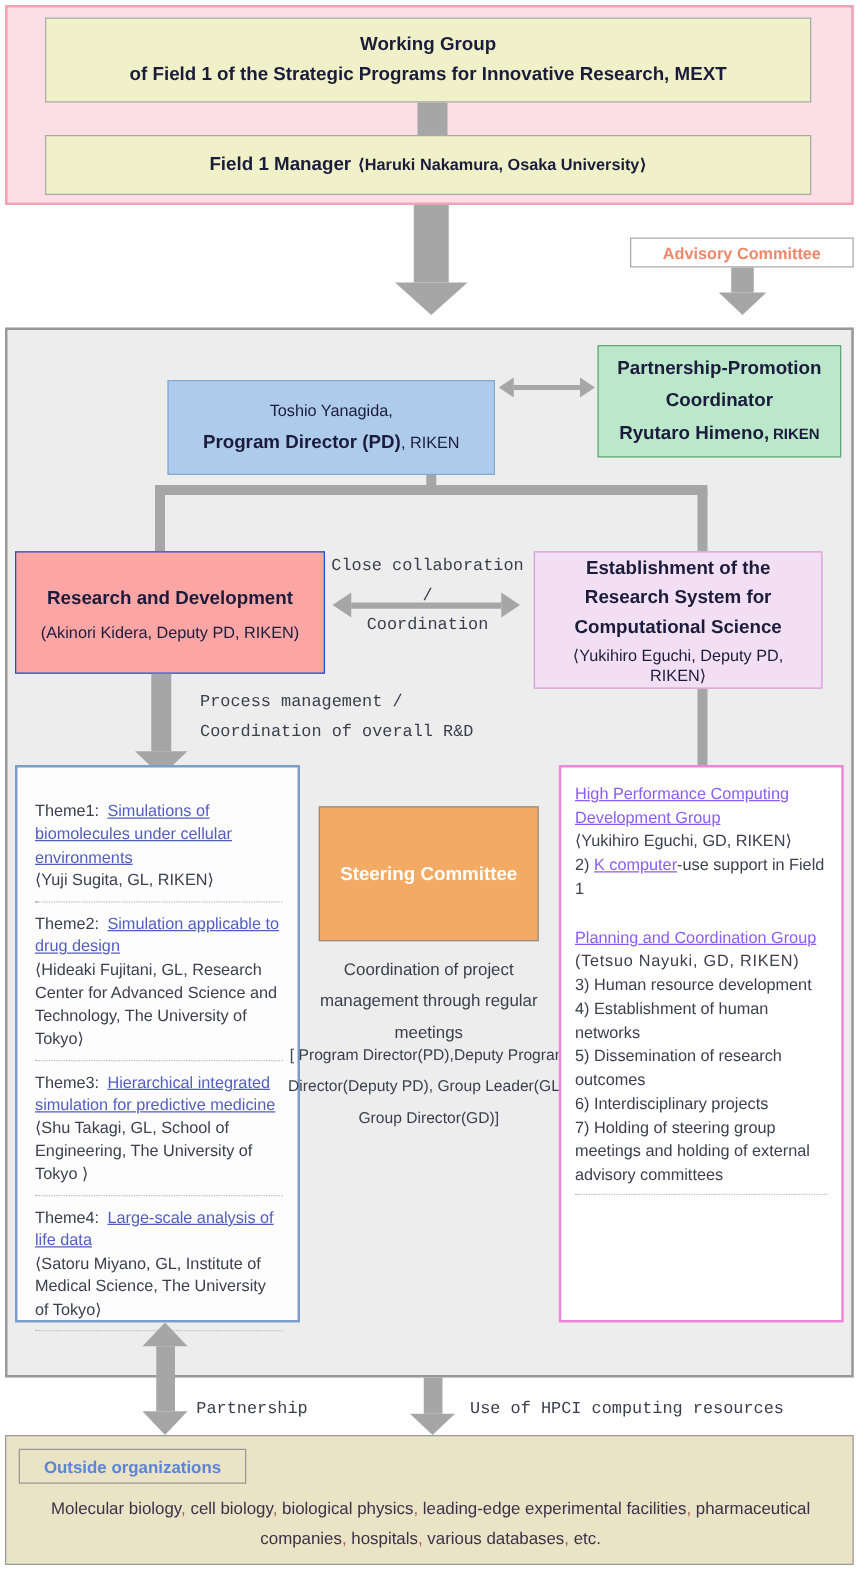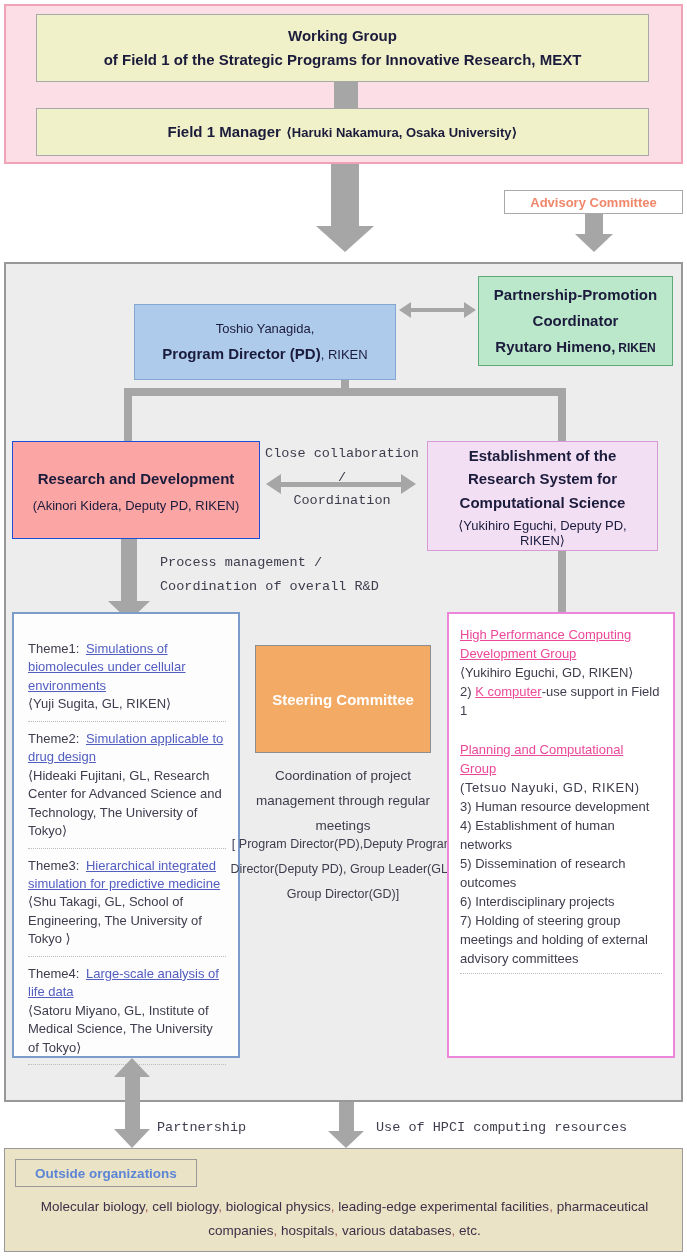--- a/index.html
+++ b/index.html
@@ -38,21 +38,21 @@
   .ppc-box .org{font-size:12px;margin-left:3px;}
   .rd-box{background:#fca5a5;border:1px solid #1d4ed8;}
   .rd-box .ttl,.est-box .ttl{font-weight:bold;font-size:15px;line-height:1.55;}
   .rd-box .det,.est-box .det{font-size:13px;margin-top:8px;}
   .est-box{background:#f3dff4;border:1px solid #d89ad6;padding:6px 10px;}
   .est-box .det{margin-top:4px;}
   .lbl{font-size:13.5px;color:#3d3d4d;line-height:1.75;font-family:Liberation Mono, monospace;}
   .themes-box{background:#fdfdfe;border:2px solid #7c9ccc;padding:26px 12px 8px 14px;font-size:13px;line-height:1.42;}
   .theme{border-bottom:1px dotted #bcbcbc;padding-bottom:7px;margin-bottom:8px;}
   .tlink{color:#525dc0;text-decoration:underline;}
-  .glink{color:#ec4899;text-decoration:underline;}
+  .glink{color:#8b5cf6;text-decoration:underline;}
   .steer-box{background:#f2aa65;border:1px solid #8e8e8e;font-weight:bold;font-size:15px;color:#fff;}
   .cap{font-size:13.5px;line-height:1.85;text-align:center;}
   .members{font-size:12.5px;line-height:2.0;text-align:center;}
   .hpc-box{background:#fff;border:2px solid #ed86da;padding:12px 11px;font-size:13px;line-height:1.46;}
   .hpc-gap{height:20px;}
   .enddiv{border-top:1px dotted #bcbcbc;margin-top:5px;}
   .tan-panel{background:#eae3c5;border:1px solid #999;}
   .oo-box{border:1px solid #999;font-weight:bold;font-size:13.5px;color:#5c85d6;}
   .desc{font-size:13.5px;line-height:1.8;text-align:center;color:#3e3048;}
   .desc .comma{color:#a85a62;}
@@ -167,21 +167,21 @@
     <span>Steering Committee</span>
   </div>
   <div class="abs cap" style="left:238px;top:764px;width:210px;">Coordination of project management through regular meetings</div>
   <div class="abs members" style="left:230px;top:832px;width:226px;">[ Program Director(PD),Deputy Program Director(Deputy PD), Group Leader(GL), Group Director(GD)]</div>
 
   <div class="abs hpc-box" style="left:447px;top:612px;width:228px;height:446px;">
     <a class="glink" href="#">High Performance Computing Development Group</a>
     <div>⟨Yukihiro Eguchi, GD, RIKEN⟩</div>
     <div><span>2) </span><a class="glink" href="#">K computer</a><span>-use support in Field 1</span></div>
     <div class="hpc-gap"></div>
-    <a class="glink" href="#">Planning and Computational Group</a>
+    <a class="glink" href="#">Planning and Coordination Group</a>
     <div style="letter-spacing:0.6px;">(Tetsuo Nayuki, GD, RIKEN)</div>
     <div>3) Human resource development</div>
     <div>4) Establishment of human networks</div>
     <div>5) Dissemination of research outcomes</div>
     <div>6) Interdisciplinary projects</div>
     <div>7) Holding of steering group meetings and holding of external advisory committees</div>
     <div class="enddiv"></div>
   </div>
 
   <div class="abs arr-dblv" style="left:114px;top:1058px;width:36px;height:90px;--sw:15px;--hw:18px;--hh:19px;">

